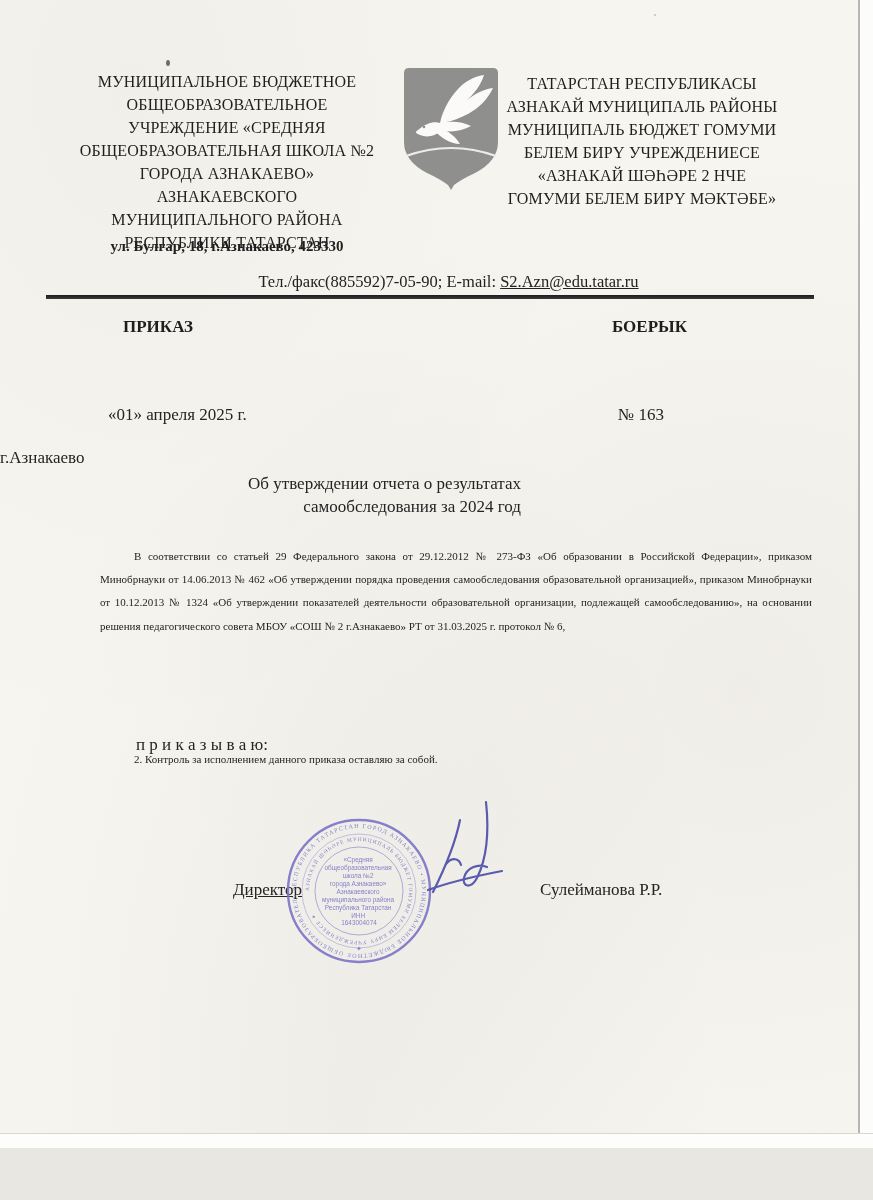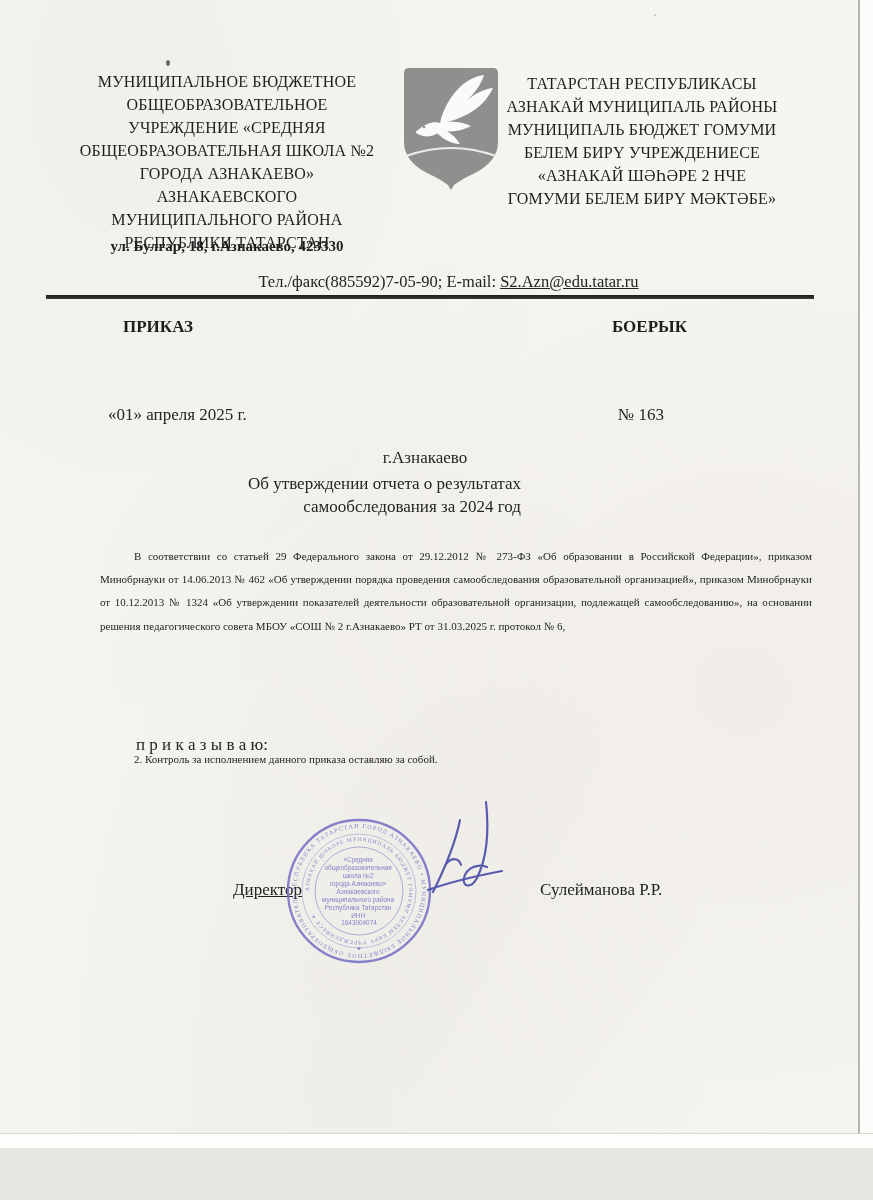--- a/index.html
+++ b/index.html
@@ -31,21 +31,21 @@
   }
   .contact .email{text-decoration:underline;}
   .rule{left:46px;top:295px;width:768px;height:4px;
     background:linear-gradient(#1c1c1c,#3a3a3a);}
   .doc-title{font-size:17px;font-weight:bold;color:#1e1e1e;}
   .plain{font-size:17px;color:#242424;margin-top:30px;}
   .subject{font-size:17px;line-height:23px;white-space:pre-line;color:#242424;}
   .body-block{left:100px;width:712px;font-size:11px;line-height:23.2px;
     text-align:justify;color:#242424;}
   .body-block p{margin:0;text-indent:34px;}
-  .centered{text-align:center;}
+  .centered{text-align:left;}
   .speck{position:absolute;border-radius:50%;background:#6d6d6d;}
   .scan-right{
     position:absolute;right:0;top:0;width:13px;height:1200px;
     background:#fcfcfb;border-left:2px solid #b8b6b2;
   }
   .scan-bottom{
     position:absolute;left:0;bottom:0;width:873px;height:14px;
     background:#fdfdfc;border-top:1px solid #d8d6d1;
   }
   .stamp-svg{filter:blur(.4px);opacity:.9;}

